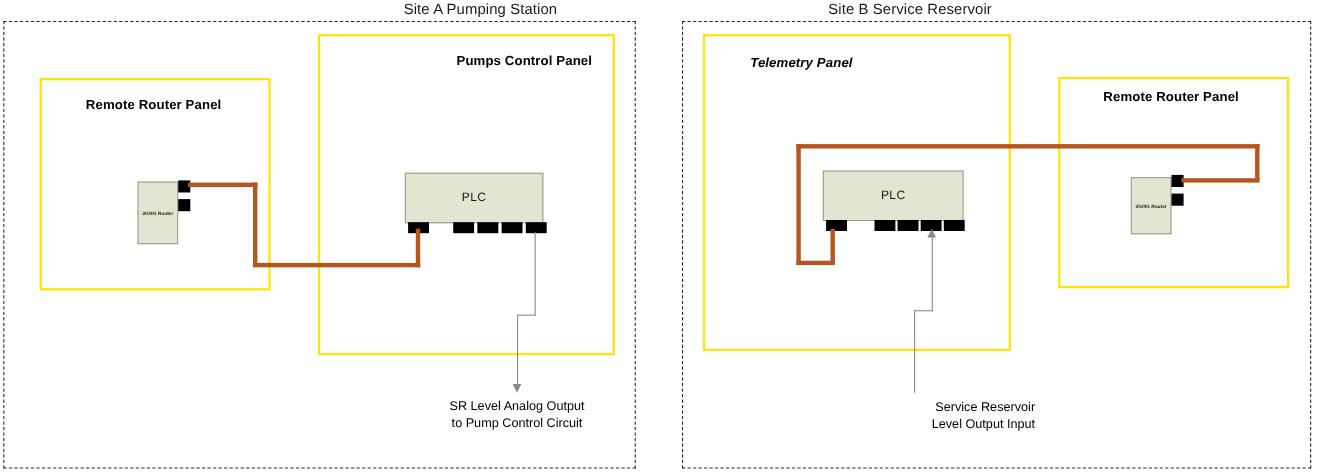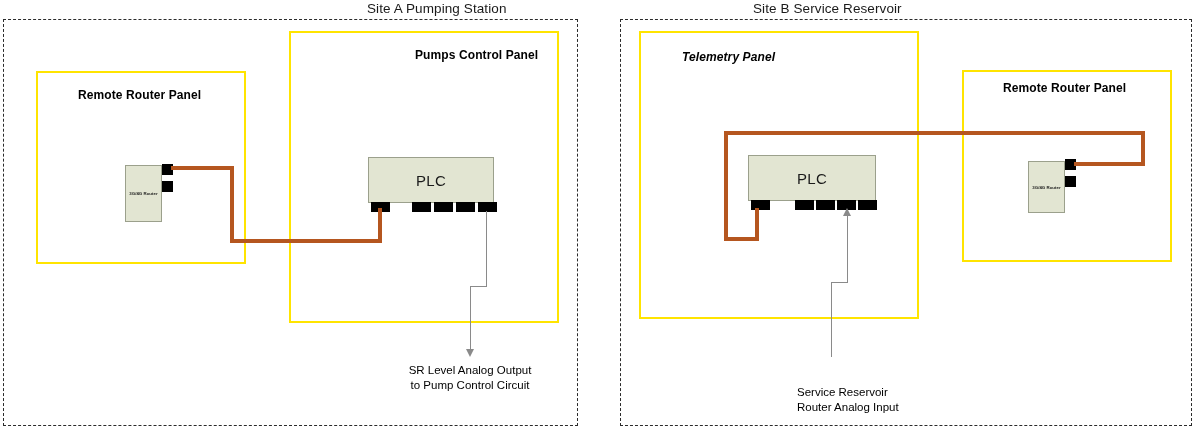--- a/index.html
+++ b/index.html
@@ -52,21 +52,21 @@
   .plc{
     position:absolute;
     background:#e2e5d2;
     border:1px solid #9ba08c;
     box-sizing:border-box;
     display:flex;
     align-items:center;
     justify-content:center;
   }
   .plc-label{
-    font-size:15px;
+    font-size:11px;
     color:#1a1a1a;
     letter-spacing:.3px;
   }
   .router{
     position:absolute;
     background:#e2e5d2;
     border:1px solid #9ba08c;
     box-sizing:border-box;
     display:flex;
     align-items:center;
@@ -190,15 +190,15 @@
   <div class="wire-v" style="left:724px; top:131px; width:4px; height:110px;"></div>
   <div class="wire-h" style="left:724px; top:131px; width:421px; height:4px;"></div>
   <div class="wire-v" style="left:1141px; top:131px; width:4px; height:33px;"></div>
   <div class="wire-h" style="left:1074px; top:162px; width:71px; height:4px;"></div>
 
   <div class="arrow-up" style="left:843px; top:208px;"></div>
   <div class="lead-v" style="left:846.5px; top:215px; width:1.4px; height:68px;"></div>
   <div class="lead-h" style="left:831px; top:282px; width:17px; height:1.4px;"></div>
   <div class="lead-v" style="left:831px; top:282px; width:1.4px; height:75px;"></div>
 
-  <div class="annot" style="left:781px; top:385px; text-align:left; width:160px;margin-left:16px;"><span>Service Reservoir</span><br><span>Router Analog Input</span></div>
+  <div class="annot" style="left:781px; top:364px; text-align:right; width:160px;"><span>Service Reservoir</span><br><span>Level Output Input</span></div>
 
 </div>
 
 </body></html>

